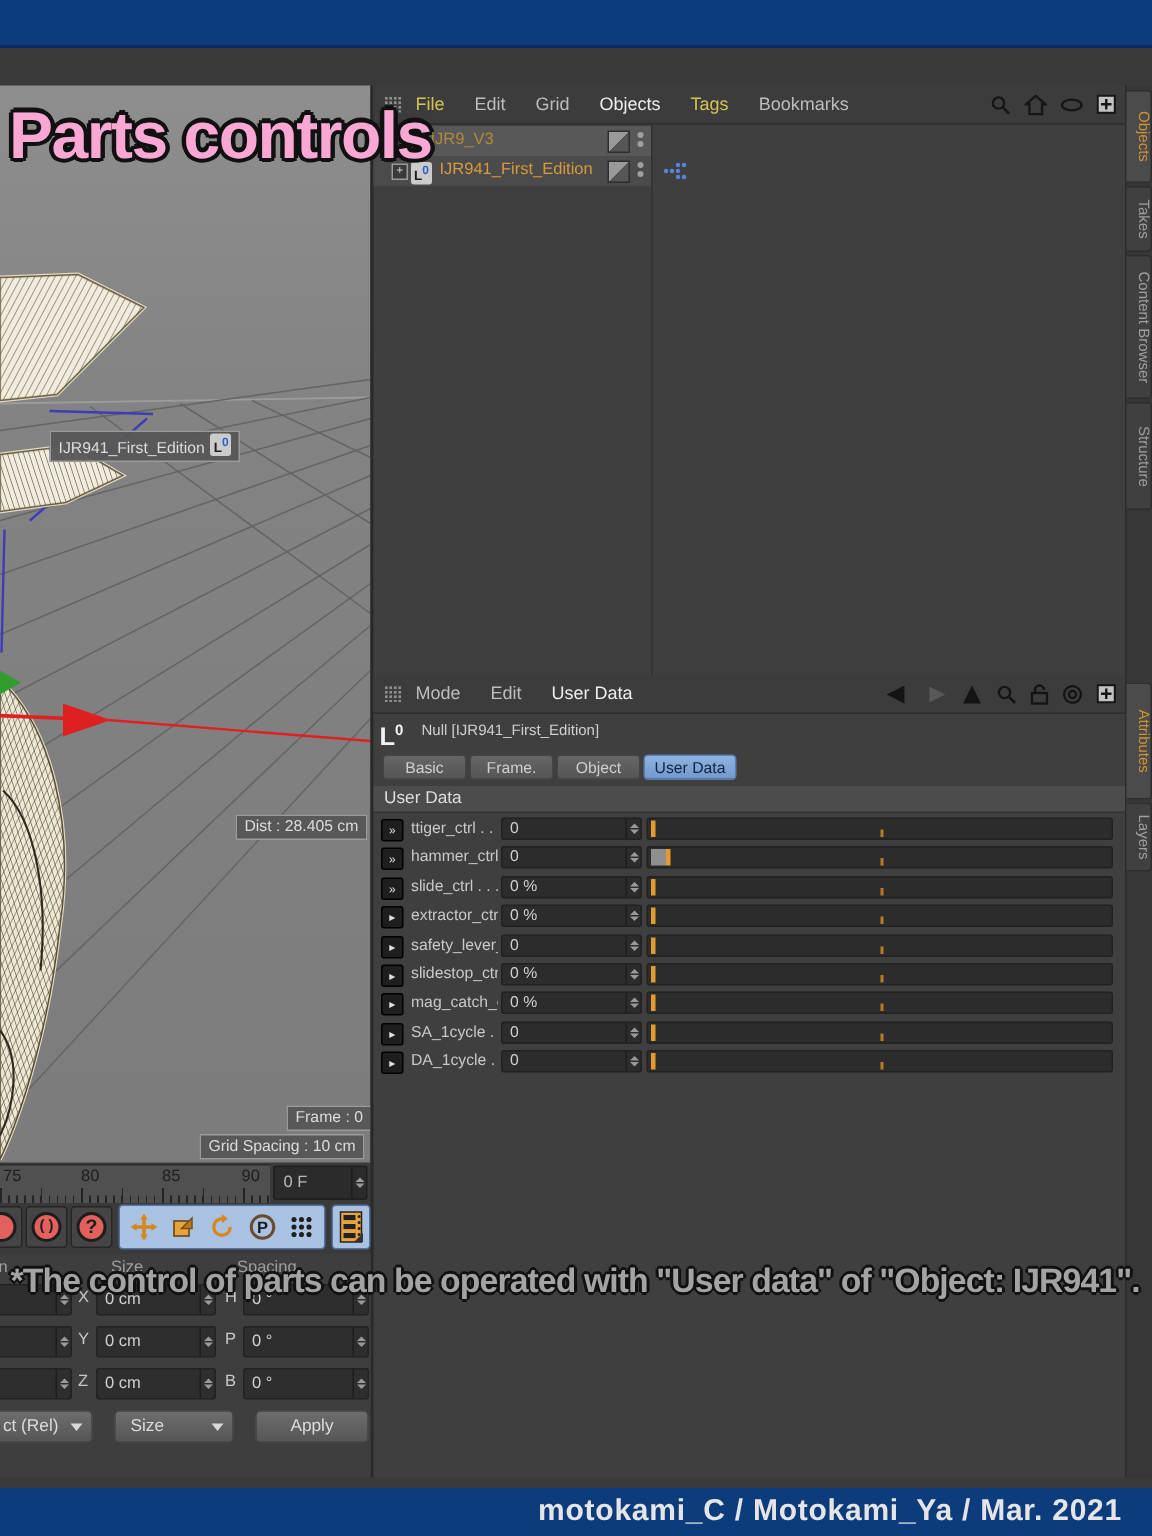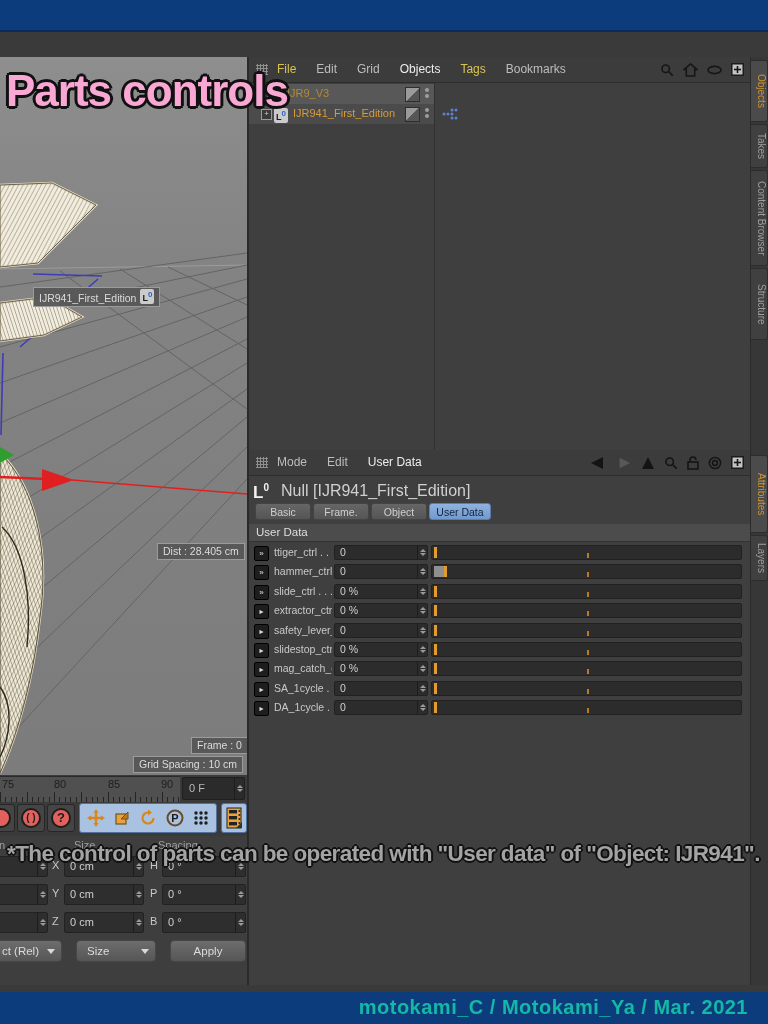--- a/index.html
+++ b/index.html
@@ -52,21 +52,21 @@
      color:#cfcfcf;font-size:8px;line-height:8px;text-align:center;}
   .om-label{position:absolute;top:3px;font-size:11px;white-space:nowrap;}
   .vis-sq{position:absolute;left:156px;top:3px;width:13px;height:13px;background:linear-gradient(135deg,#9a9a9a 50%,#565656 50%);border:1px solid #2e2e2e;}
   .vis-dots{position:absolute;left:176px;top:4px;width:4px;height:12px;}
   .vis-dots i{display:block;width:4px;height:4px;border-radius:50%;background:#9f9f9f;margin-bottom:2px;}
   #om-divider{position:absolute;left:185px;top:26px;bottom:0;width:1px;background:#313131;}
   #xpresso-tag{position:absolute;left:193px;top:50px;}
 
   
   #am-title-row{position:absolute;left:4px;top:29px;height:21px;}
-  #am-title{position:absolute;left:28px;top:3px;font-size:16px;color:#d0d0d0;white-space:nowrap;}
+  #am-title{position:absolute;left:28px;top:3px;font-size:10px;color:#d0d0d0;white-space:nowrap;}
   #am-tabs{position:absolute;left:6px;top:53px;display:flex;gap:2px;}
   .am-tab{height:17px;line-height:17px;text-align:center;font-size:10.5px;border-radius:3px;
      background:linear-gradient(#666,#555);color:#cfcfcf;border:1px solid #444;box-sizing:border-box;}
   .am-tab.active{background:linear-gradient(#8fb3e0,#7199cc);color:#10233f;border-color:#5a7cae;}
   #ud-section{position:absolute;left:0;right:0;top:74px;height:17px;background:#4c4c4c;border-bottom:1px solid #333;
      color:#dedede;font-size:11.5px;line-height:17px;padding-left:7px;}
   .ud-row{position:absolute;left:0;right:0;height:17px;}
   .ud-icon{position:absolute;left:5px;top:1px;width:13px;height:13px;background:#1e1e1e;border:1px solid #000;
      border-radius:2px;color:#e0e0e0;font-size:8px;line-height:13px;text-align:center;}
   .ud-label{position:absolute;left:25px;top:1px;width:58px;font-size:10.5px;color:#c9c9c9;white-space:nowrap;overflow:hidden;}
@@ -119,21 +119,21 @@
   .pill{position:absolute;height:22px;border-radius:4px;background:linear-gradient(#6d6d6d,#565656);
      border:1px solid #474747;box-sizing:border-box;color:#dcdcdc;font-size:11.5px;line-height:20px;}
   .pill .dd-arrow{position:absolute;right:6px;top:8px;}
 
   
   #big-title{left:6px;top:66px;font-size:44px;font-weight:bold;color:#f9a8d4;letter-spacing:-1px;white-space:nowrap;
      text-shadow:3px 0 #111,-3px 0 #111,0 3px #111,0 -3px #111,2px 2px #111,-2px -2px #111,2px -2px #111,-2px 2px #111;}
   #annotation{left:7px;top:841px;font-size:22.5px;font-weight:bold;color:#a3a3a3;letter-spacing:-0.6px;white-space:nowrap;
      text-shadow:2px 0 #111,-2px 0 #111,0 2px #111,0 -2px #111,1px 1px #111,-1px -1px #111,1px -1px #111,-1px 1px #111;}
   #credit-bar{left:0;top:992px;width:768px;height:32px;background:#0d3c7c;}
-  #credit-text{position:absolute;right:20px;top:4px;font-size:20px;font-weight:bold;color:#14b8a6;letter-spacing:.5px;white-space:nowrap;}
+  #credit-text{position:absolute;right:20px;top:4px;font-size:20px;font-weight:bold;color:#e5e5e5;letter-spacing:.5px;white-space:nowrap;}
 </style>
 </head>
 <body>
 
 <div id="stage">
 
   <div class="abs" id="top-banner"></div>
 
 
   <div class="abs" id="viewport">

